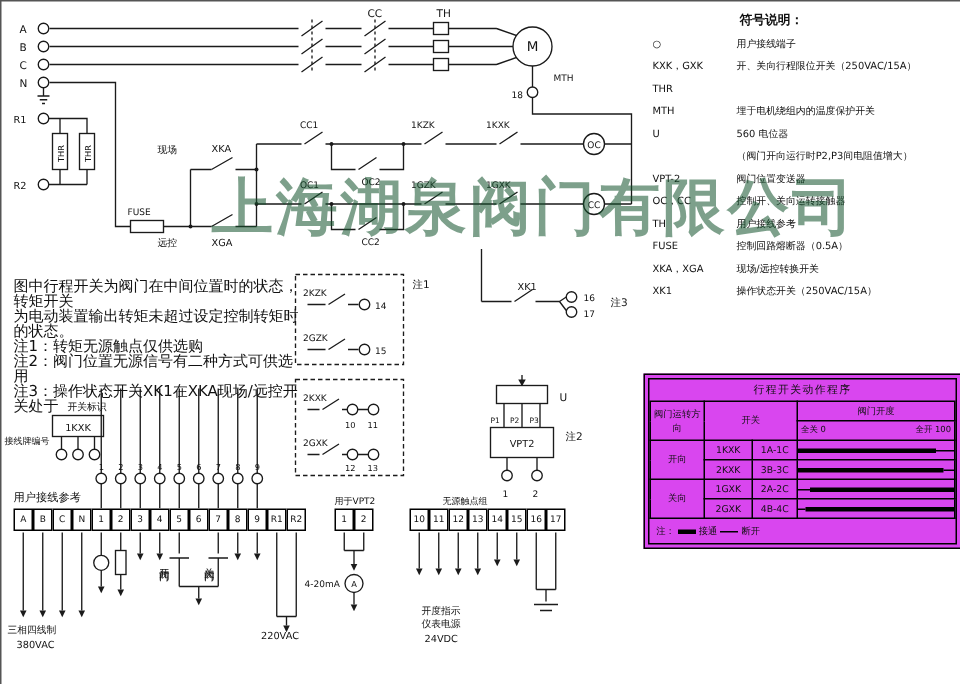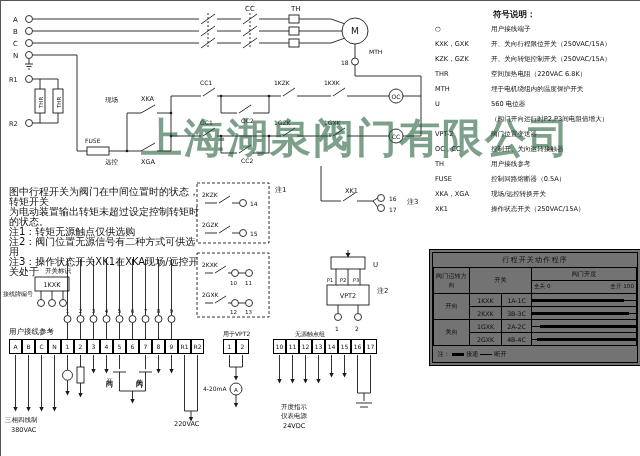--- a/index.html
+++ b/index.html
@@ -10,21 +10,21 @@
   .ov{position:absolute;z-index:2;}
   
   .notes{left:8px;top:186px;width:190px;font-size:10px;line-height:10px;}
   
   .legend{left:430px;top:5px;width:208px;}
   .lg-title{font-size:8.5px;padding-left:62px;line-height:16px;font-weight:bold;}
   .lg-row{display:flex;height:15px;line-height:15px;}
   .lg-sym{width:56px;padding-left:4px;font-size:6.6px;white-space:nowrap;}
   .lg-desc{font-size:6.6px;white-space:nowrap;}
   
-  .tbl-outer{left:428px;top:248px;width:206px;border:1px solid #000;padding:2px;background:#737373;}
+  .tbl-outer{left:428px;top:248px;width:206px;border:1px solid #000;padding:2px;background:#d946ef;}
   .tbl-inner{border:1px solid #000;}
   table{border-collapse:collapse;width:100%;table-layout:fixed;}
   th,td{border:1px solid #000;font-size:6.2px;font-weight:normal;padding:0;text-align:center;height:12px;overflow:hidden;}
   td.tt{border:none;border-bottom:1px solid #000;font-size:7.2px;height:14px;letter-spacing:1px;}
   td.nt{border:none;border-top:1px solid #000;text-align:left;padding:2px 0 1px 4px;height:13px;}
   .deg{display:flex;justify-content:space-between;padding:0 2px;font-size:5.6px;}
   .bar{position:relative;height:9px;}
   .seg{position:absolute;top:50%;}
   .thick{height:3px;margin-top:-1.5px;background:#000;}
   .thin{height:1px;margin-top:-0.5px;background:#000;}
@@ -265,26 +265,21 @@
   <div class="lg-title">符号说明：</div>
   <div class="lg-row">
         <span class="lg-sym">○</span>
         <span class="lg-desc">用户接线端子</span>
       </div>
   <div class="lg-row">
         <span class="lg-sym">KXK，GXK</span>
         <span class="lg-desc">开、关向行程限位开关（250VAC/15A）</span>
       </div>
   <div class="lg-row">
-        <span class="lg-sym">KZK，GZK</span>
-        <span class="lg-desc">开、关向转矩控制开关（250VAC/15A）</span>
-      </div>
-  <div class="lg-row">
         <span class="lg-sym">THR</span>
-        <span class="lg-desc">空间加热电阻（220VAC 6.8K）</span>
       </div>
   <div class="lg-row">
         <span class="lg-sym">MTH</span>
         <span class="lg-desc">埋于电机绕组内的温度保护开关</span>
       </div>
   <div class="lg-row">
         <span class="lg-sym">U</span>
         <span class="lg-desc">560 电位器</span>
       </div>
   <div class="lg-row">

